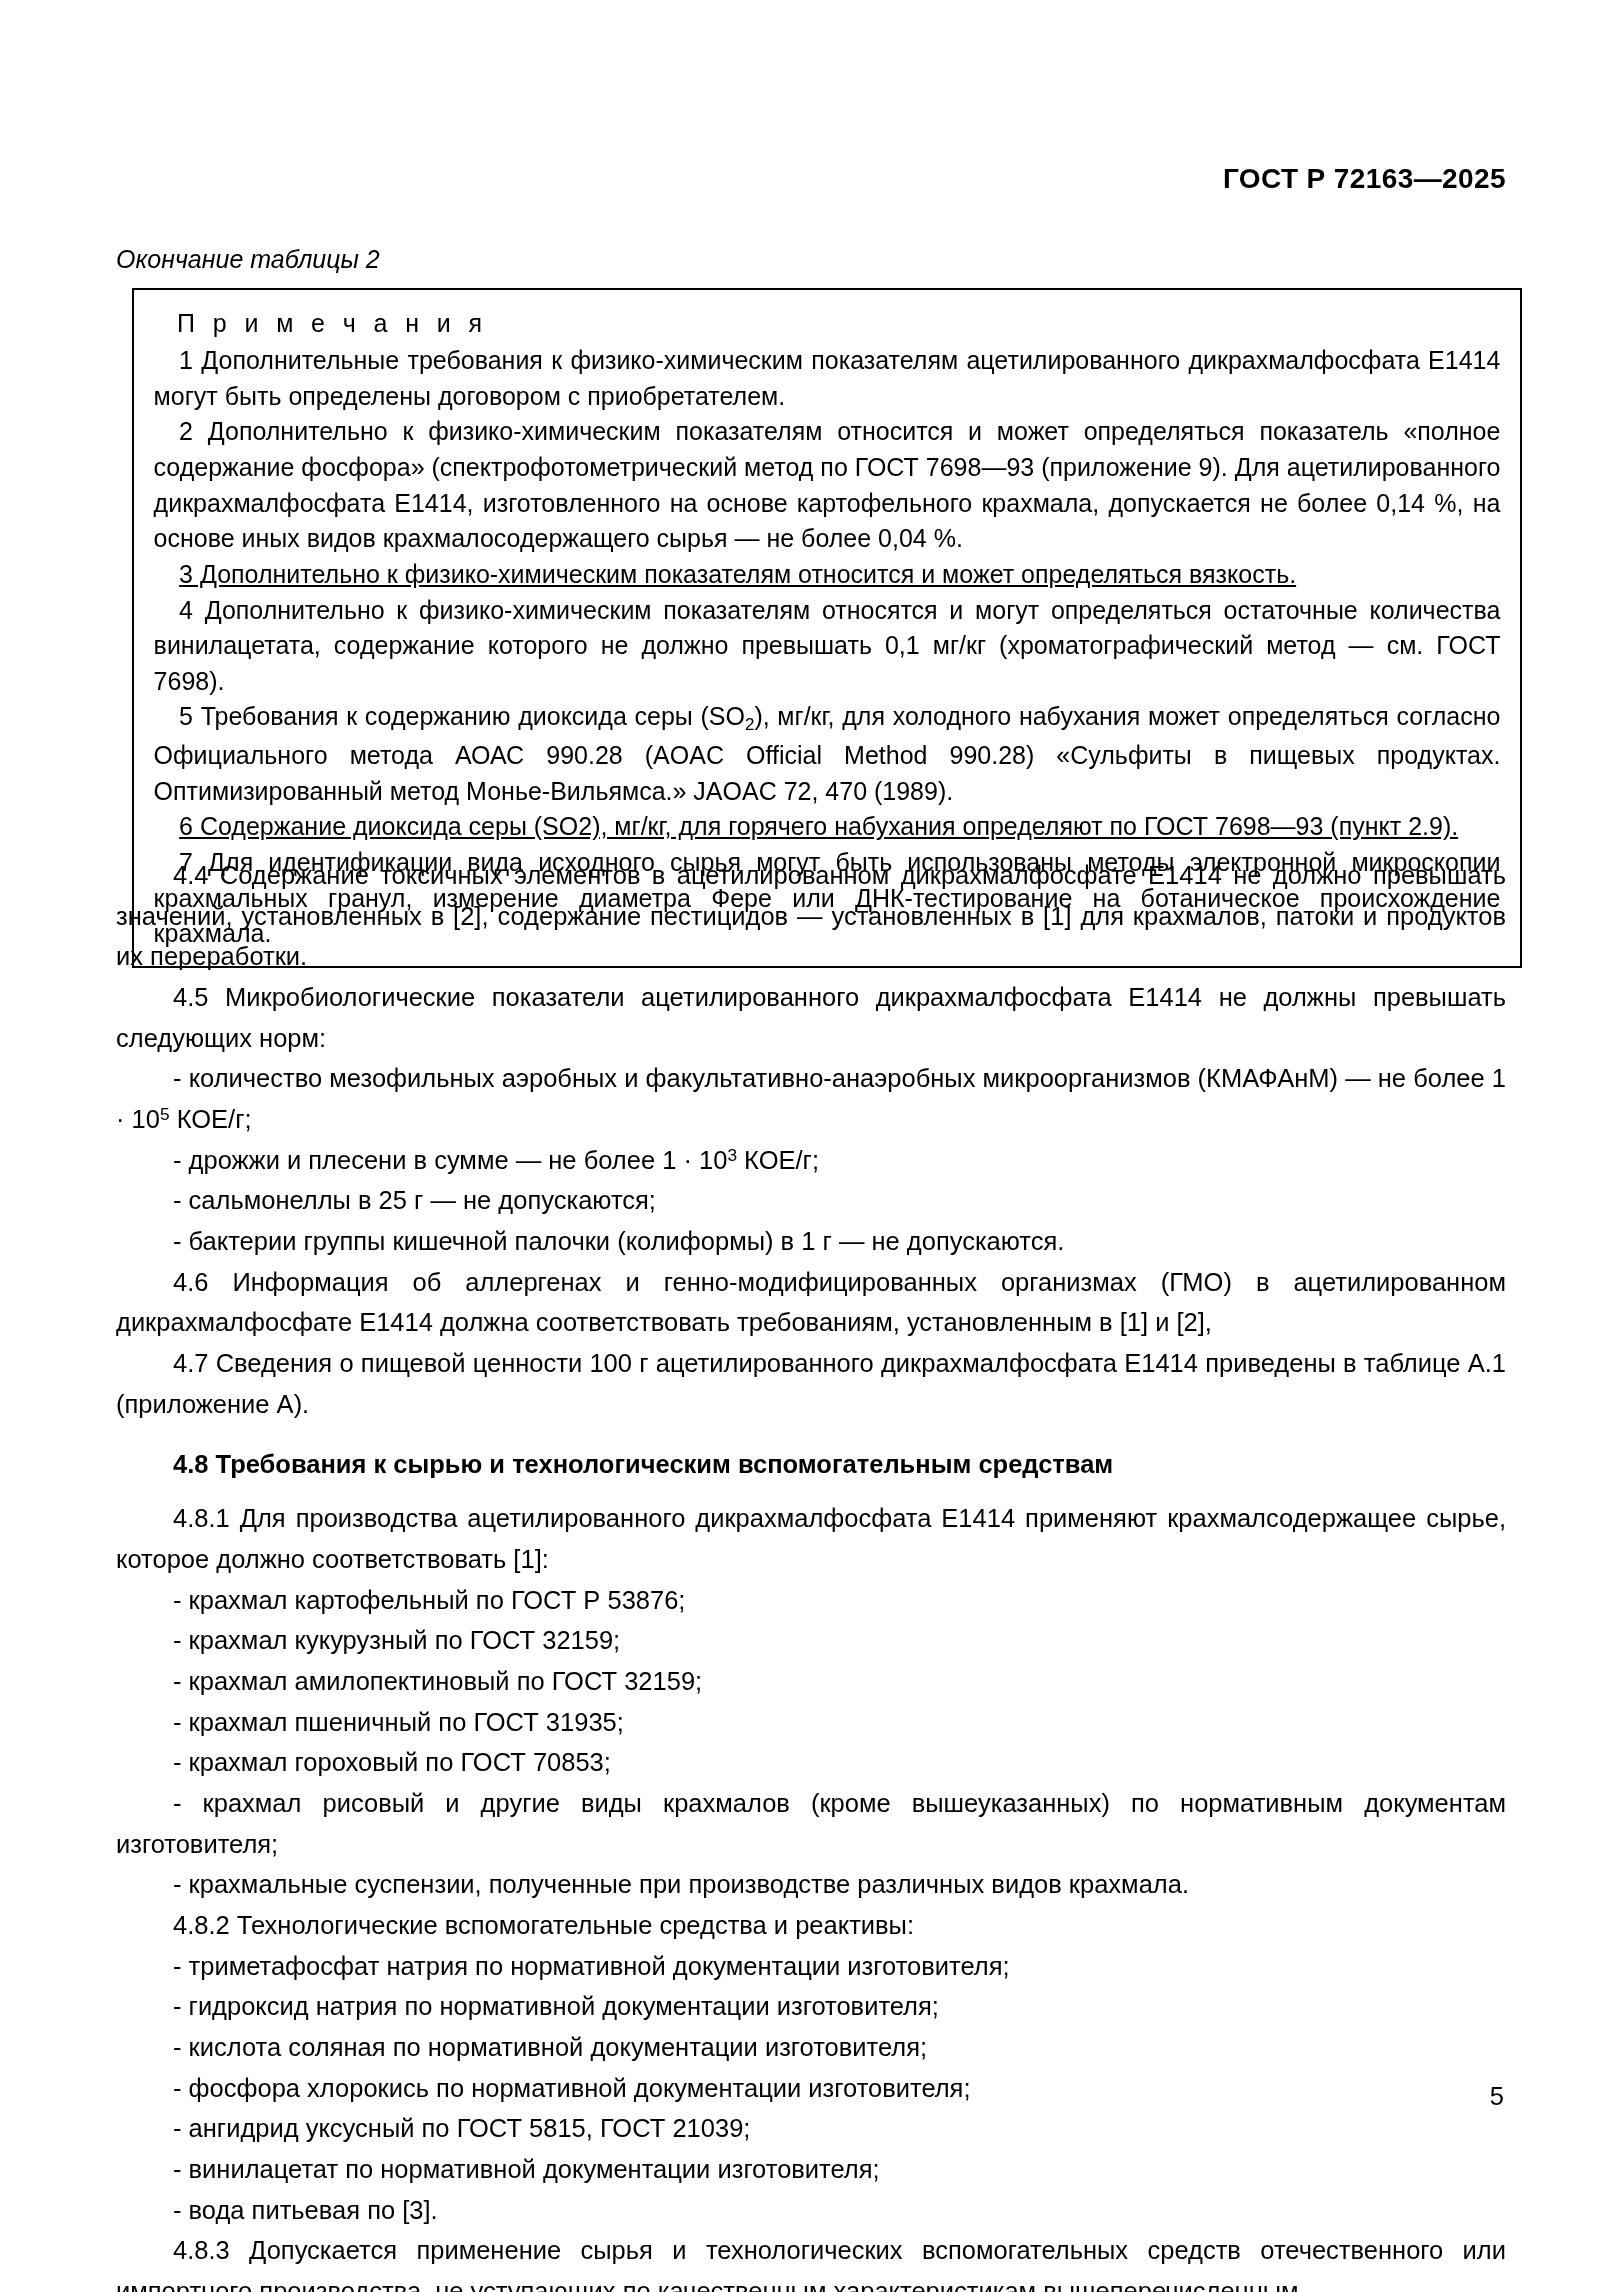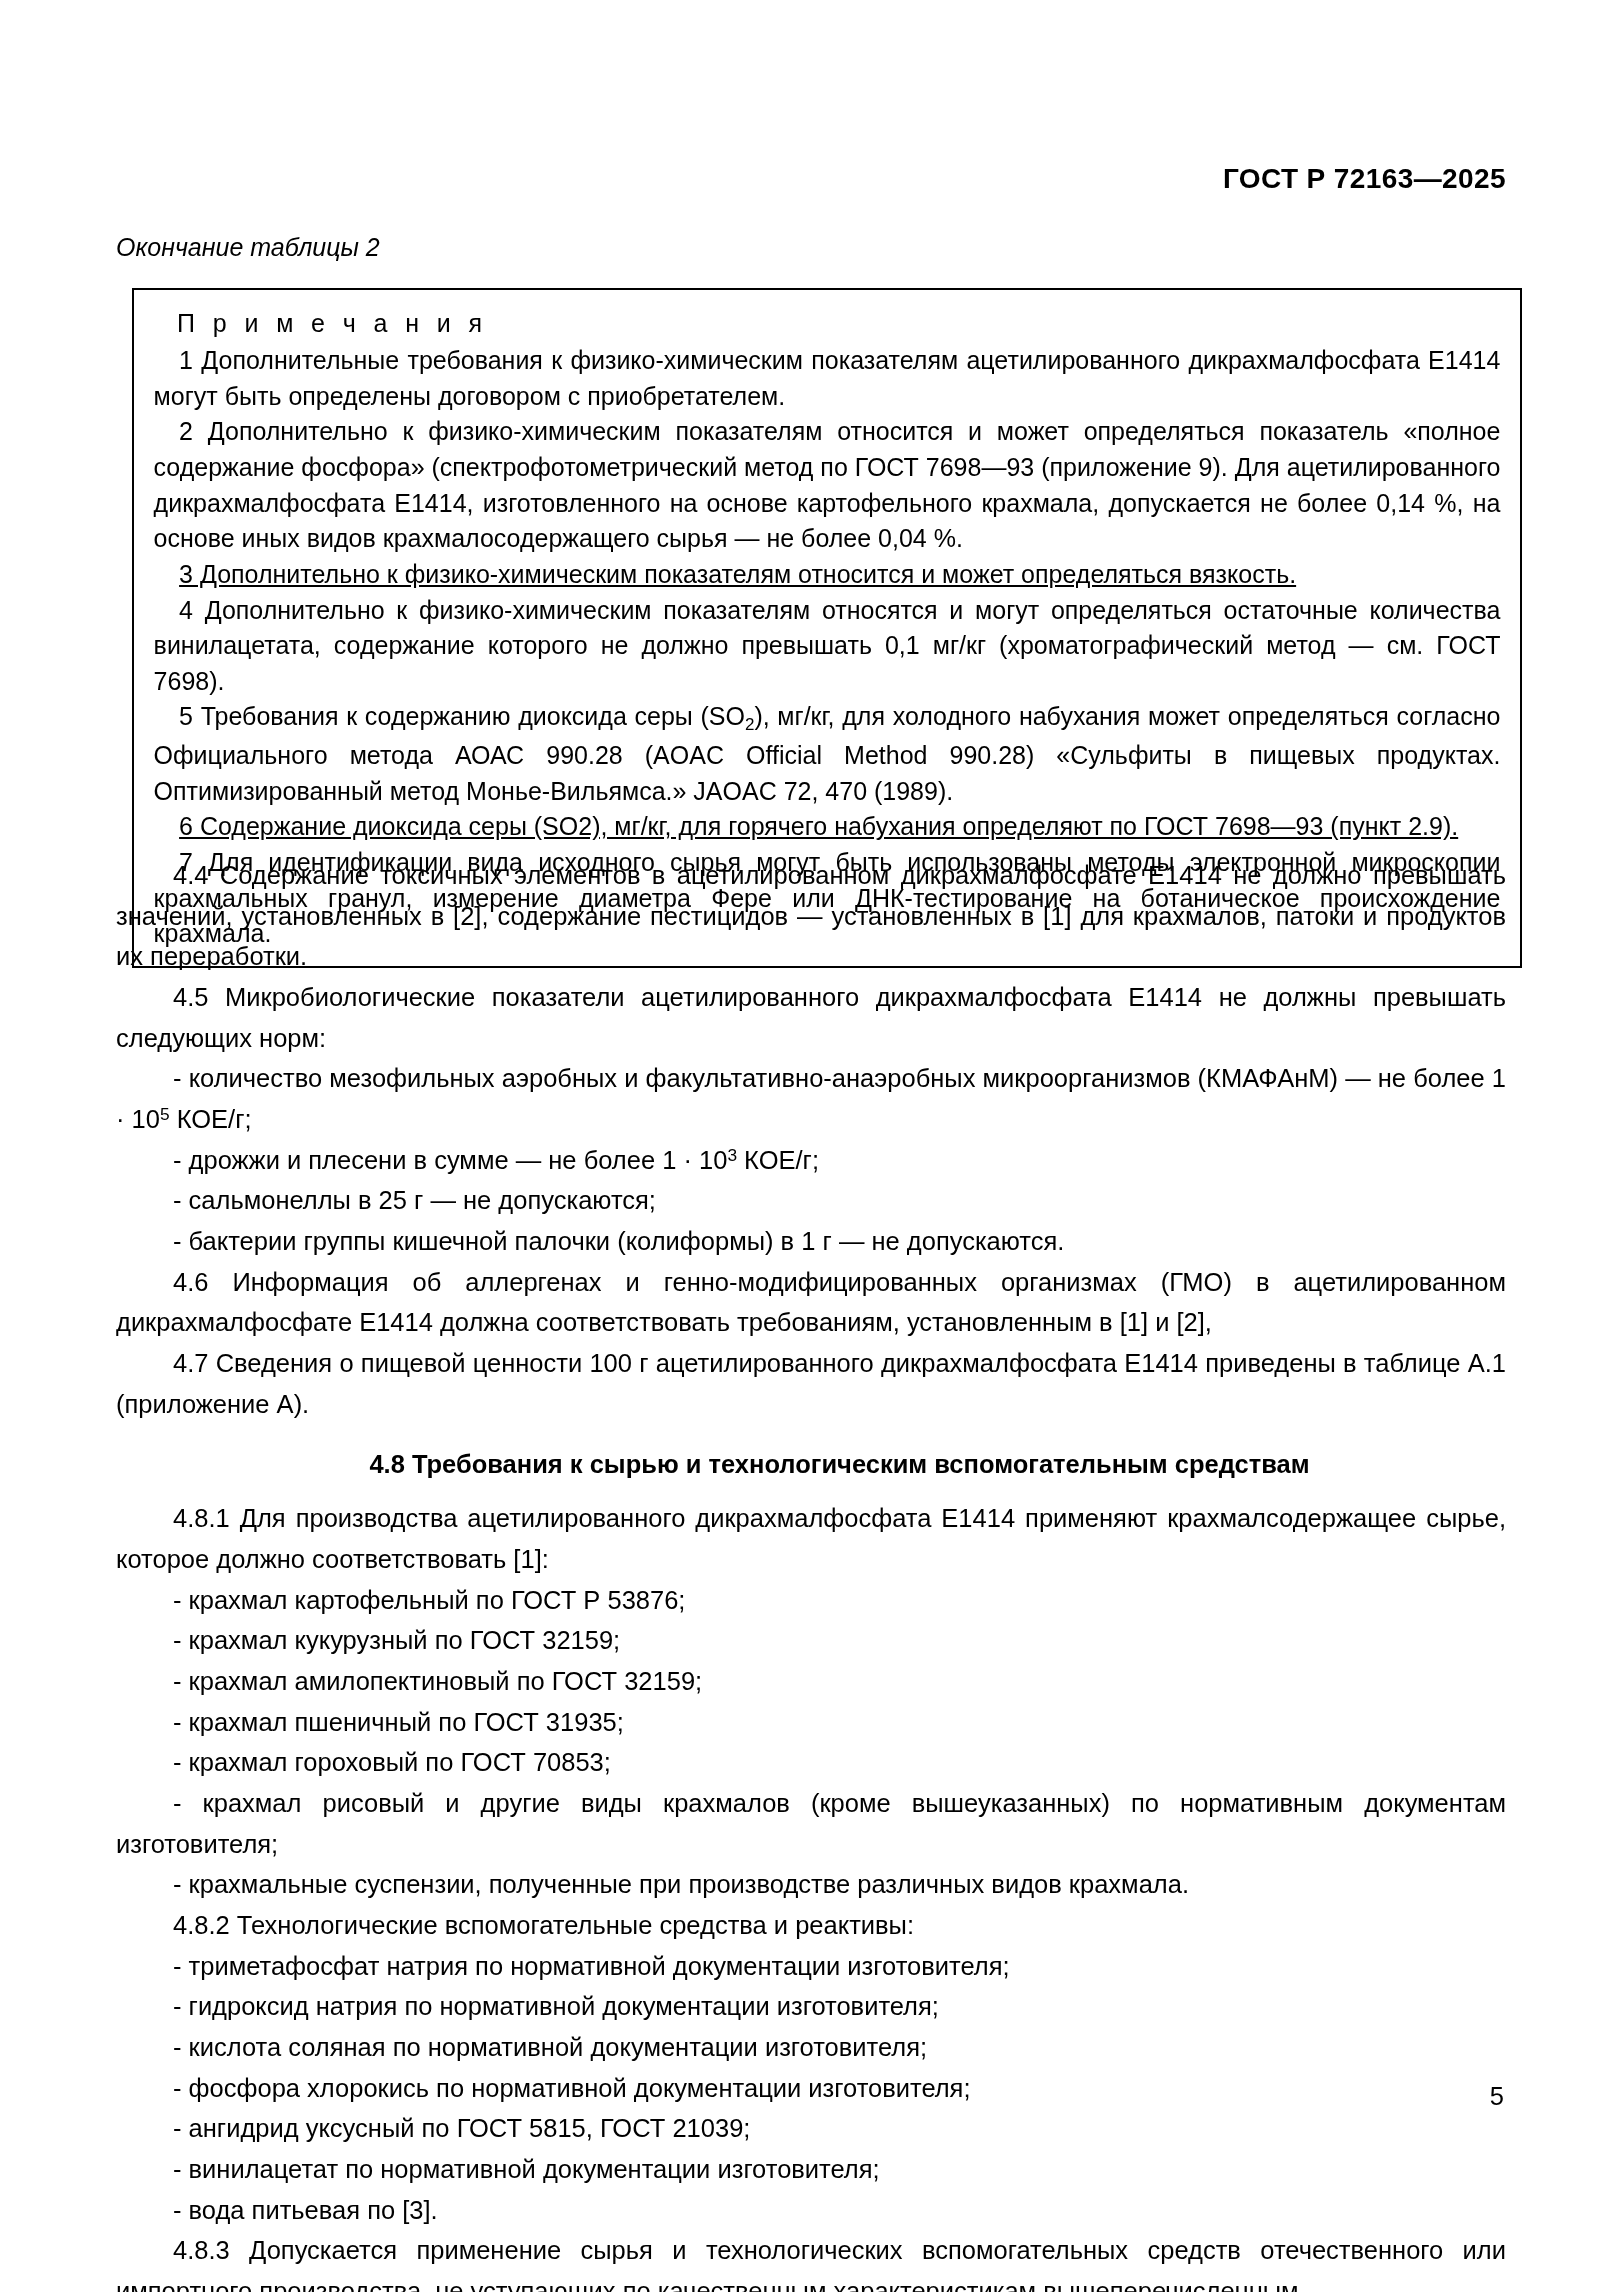--- a/index.html
+++ b/index.html
@@ -36,21 +36,21 @@
     right: 0;
     font-size: 28px;
     font-weight: bold;
     letter-spacing: 0.4px;
     white-space: nowrap;
   }
 
   
   .table-caption {
     position: absolute;
-    top: 217px;
+    top: 229px;
     left: 0;
     font-style: italic;
     font-size: 25px;
   }
 
   
   .notes-box {
     position: absolute;
     top: 272px;
     left: 16px;
@@ -114,21 +114,21 @@
     margin: 0;
     text-align: left;
     text-indent: 57px;
   }
   h3.heading {
     font-size: 25.5px;
     font-weight: bold;
     line-height: 1.595;
     margin: 0;
     text-indent: 57px;
-    text-align: center;
+    text-align: left;
   }
   .gap-small { height: 13.7px; }
   .gap-med { height: 19.6px; }
 
   
   .page-number {
     position: absolute;
     top: 2066px;
     right: 2px;
     font-size: 25.5px;

